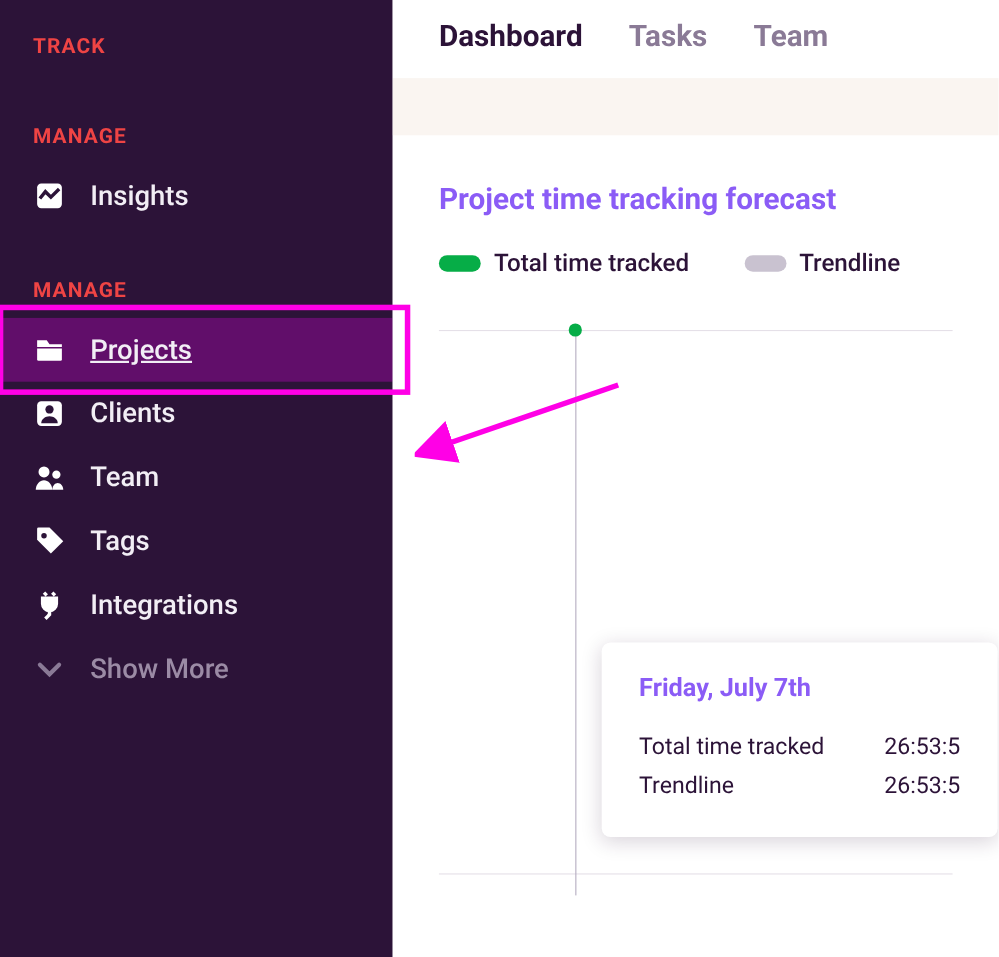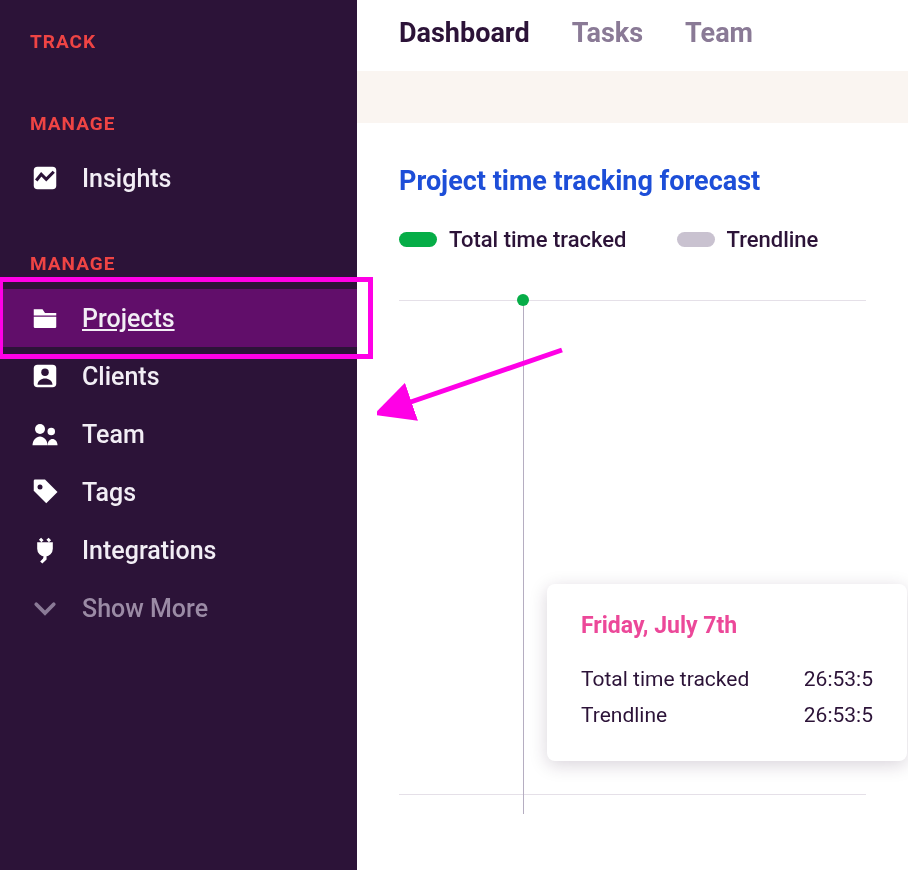--- a/index.html
+++ b/index.html
@@ -88,21 +88,21 @@
     .banner {
       height: 52px;
       background: #faf5f1;
     }
     .chart-area {
       padding: 42px 42px 0 42px;
     }
     .chart-title {
       font-size: 27px;
       font-weight: 700;
-      color: #1d4ed8;
+      color: #8b5cf6;
       margin-bottom: 30px;
     }
     .legend {
       display: flex;
       gap: 50px;
       margin-bottom: 42px;
     }
     .legend-item {
       display: flex;
       align-items: center;
@@ -151,21 +151,21 @@
       position: absolute;
       background: #fff;
       border-radius: 8px;
       box-shadow: 0 4px 18px rgba(44,19,56,0.18);
       padding: 28px 34px 28px 34px;
       min-width: 360px;
     }
     .tooltip-title {
       font-size: 23px;
       font-weight: 700;
-      color: #ec4899;
+      color: #8b5cf6;
       margin-bottom: 22px;
     }
     .tooltip-row {
       display: flex;
       justify-content: space-between;
       gap: 50px;
       font-size: 21px;
       color: #2c1338;
       padding: 6px 0;
     }

